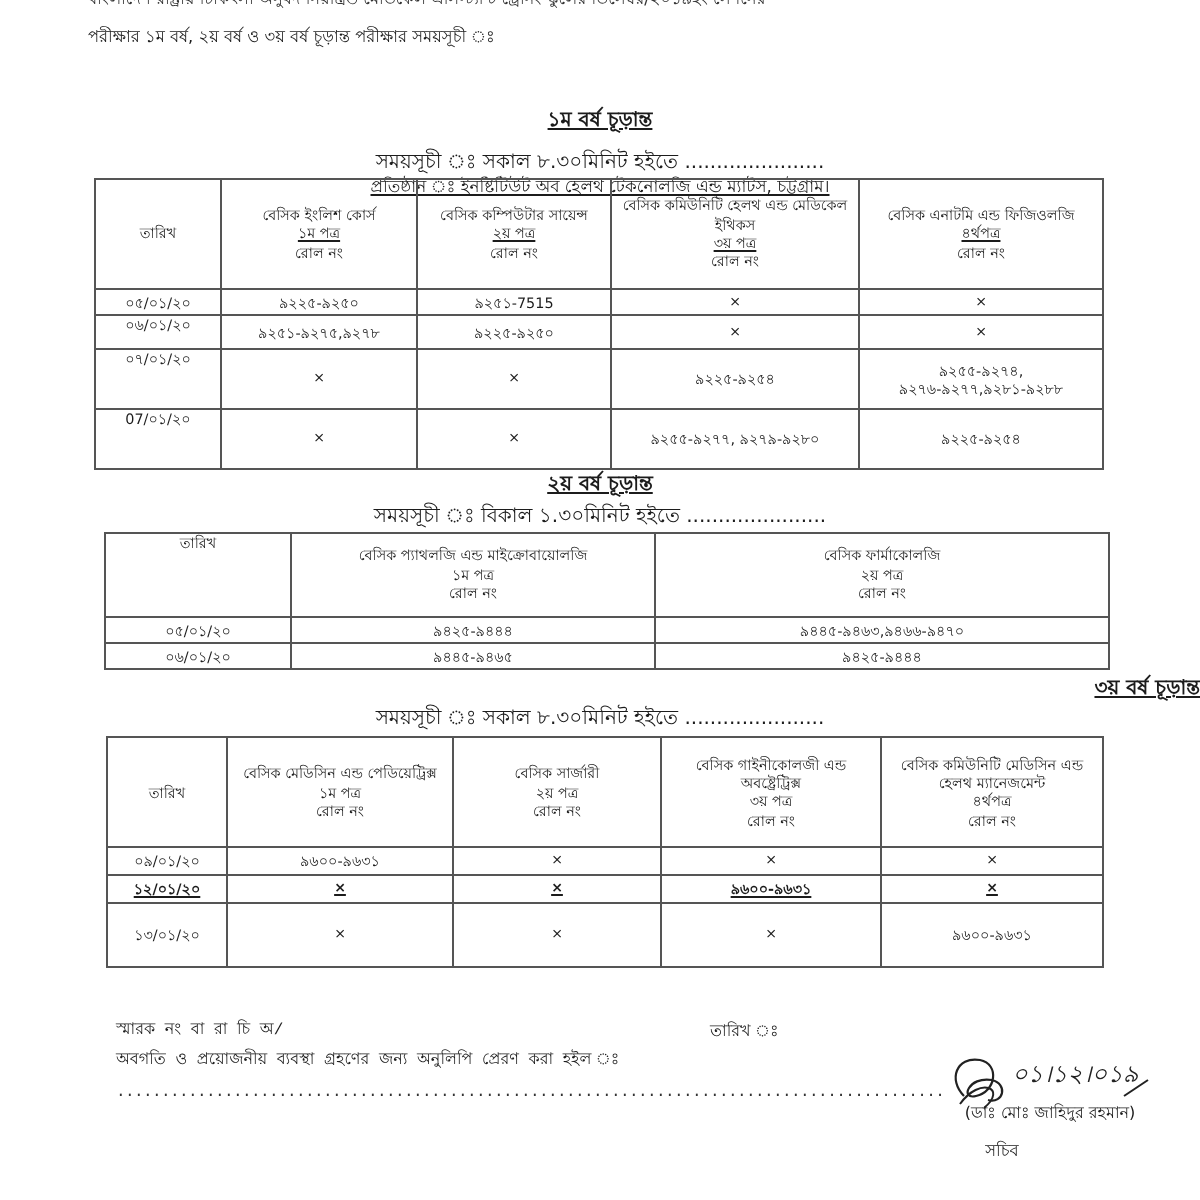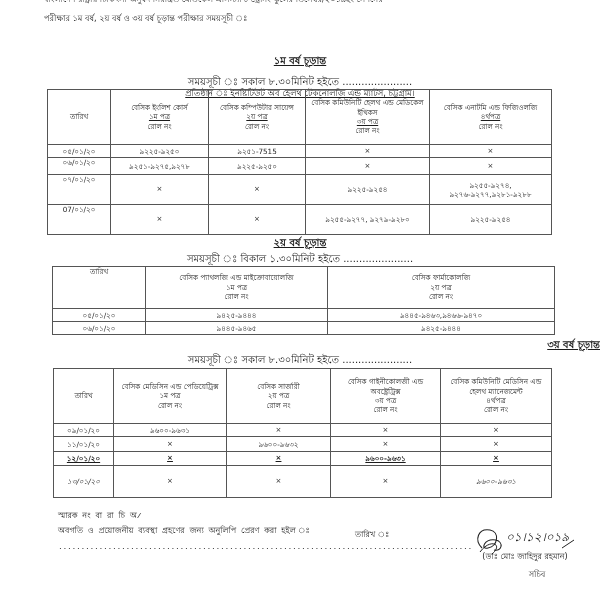--- a/index.html
+++ b/index.html
@@ -22,21 +22,21 @@
   td, th { border:1px solid #555; text-align:center; vertical-align:middle; padding:0 2px; font-weight:normal; overflow:hidden; }
   .hdr td { line-height:1.3; }
   .hdr .subj { display:block; }
   .hdr .paper { display:block; text-decoration:underline; }
   .hdr .roll { display:block; }
   .mark { font-size:7px; }
   .bold { font-weight:bold; }
   .memo { left:58px; font-size:8px;font-family:Liberation Mono, monospace; }
   .sig-scrawl { left:470px; top:518px; width:110px; height:46px; }
   .sig-name { left:470px; top:552px; width:110px; text-align:center; font-size:8px; }
-  .sig-title { left:482px; top:570px; width:110px; text-align:center; font-size:8.2px;font-family:Liberation Serif, serif; }
+  .sig-title { left:446px; top:570px; width:110px; text-align:center; font-size:8.2px; }
   .sig-cut { left:460px; top:591px; width:130px; font-size:8px; color:#444;margin-top:18px; }
 </style>
 </head>
 <body>
 
 <div class="abs intro intro1">বাংলাদেশ রাষ্ট্রীয় চিকিৎসা অনুষদ নিয়ন্ত্রিত মেডিকেল এসিস্ট্যান্ট ট্রেনিং স্কুলের ডিসেম্বর/২০১৯ইং সেশনের</div>
 <div class="abs intro intro2">পরীক্ষার ১ম বর্ষ, ২য় বর্ষ ও ৩য় বর্ষ চূড়ান্ত পরীক্ষার সময়সূচী ঃ</div>
 
 <div class="abs center inst u">প্রতিষ্ঠান ঃ ইনষ্টিটিউট অব হেলথ টেকনোলজি এন্ড ম্যাটস, চট্টগ্রাম।</div>
 
@@ -177,46 +177,39 @@
           <span class="roll">রোল নং</span>
         </td>
   </tr>
   <tr style="height:13px;">
     <td>০৯/০১/২০</td>
     <td>৯৬০০-৯৬৩১</td>
     <td class="mark">×</td>
     <td class="mark">×</td>
     <td class="mark">×</td>
   </tr>
-  <tr style="height:15px;">
-    <td>১১/০১/২০</td>
-    <td class="mark">×</td>
-    <td>৯৬০০-৯৬৩২</td>
-    <td class="mark">×</td>
-    <td class="mark">×</td>
-  </tr>
   <tr style="height:14px;text-decoration:underline;" class="bold">
     <td class="bold">১২/০১/২০</td>
     <td class="mark bold">×</td>
     <td class="mark bold">×</td>
     <td class="bold">৯৬০০-৯৬৩১</td>
     <td class="mark bold">×</td>
   </tr>
-  <tr style="height:32px;font-style:italic;">
+  <tr style="height:32px;">
     <td>১৩/০১/২০</td>
     <td class="mark">×</td>
     <td class="mark">×</td>
     <td class="mark">×</td>
     <td>৯৬০০-৯৬৩১</td>
   </tr>
 </tbody>
   </table>
 
 <div class="abs memo" style="top:511px;">স্মারক নং বা রা চি অ/</div>
-<div class="abs" style="left:355px; top:530px; font-size:8px;">তারিখ ঃ</div>
+<div class="abs" style="left:355px; top:511px; font-size:8px;">তারিখ ঃ</div>
 <div class="abs memo" style="top:526px;">অবগতি ও প্রয়োজনীয় ব্যবস্থা গ্রহণের জন্য অনুলিপি প্রেরণ করা হইল ঃ</div>
 <div class="abs memo" style="top:542px; letter-spacing:-0.3px; color:#333;">............................................................................................</div>
 
 <div class="abs sig-scrawl">
   <svg width="110" height="46" viewBox="0 0 110 46">
     <path d="M12 30 C4 22,8 10,20 12 C30 14,28 28,18 30 C10 32,14 20,26 22 C34 24,32 34,24 32" fill="none" stroke="#222" stroke-width="1.1"></path>
     <path d="M10 34 C20 20,34 26,22 36" fill="none" stroke="#222" stroke-width="1"></path>
     <path d="M92 30 L104 22" fill="none" stroke="#222" stroke-width="1"></path>
   </svg>
   <span class="abs" style="left:36px; top:12px; font-size:12px; font-style:italic; color:#222;">০১।১২।০১৯</span>

